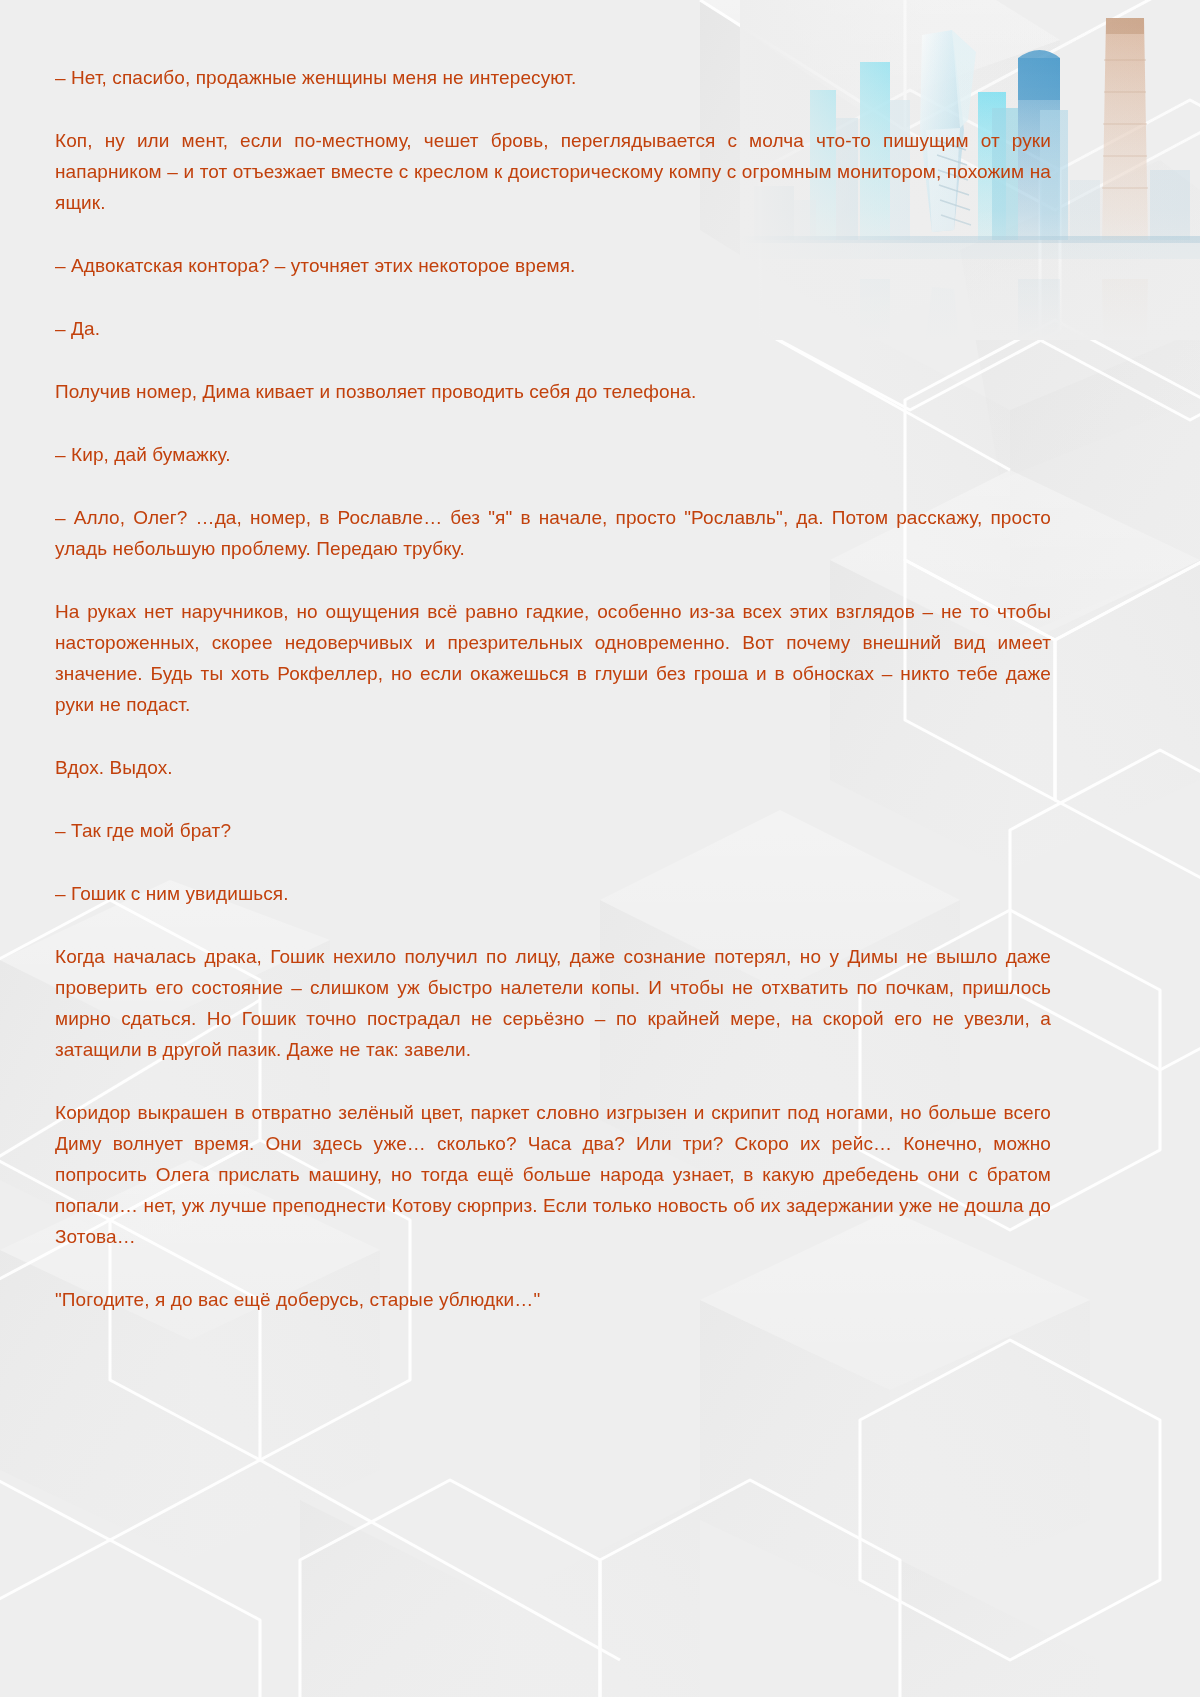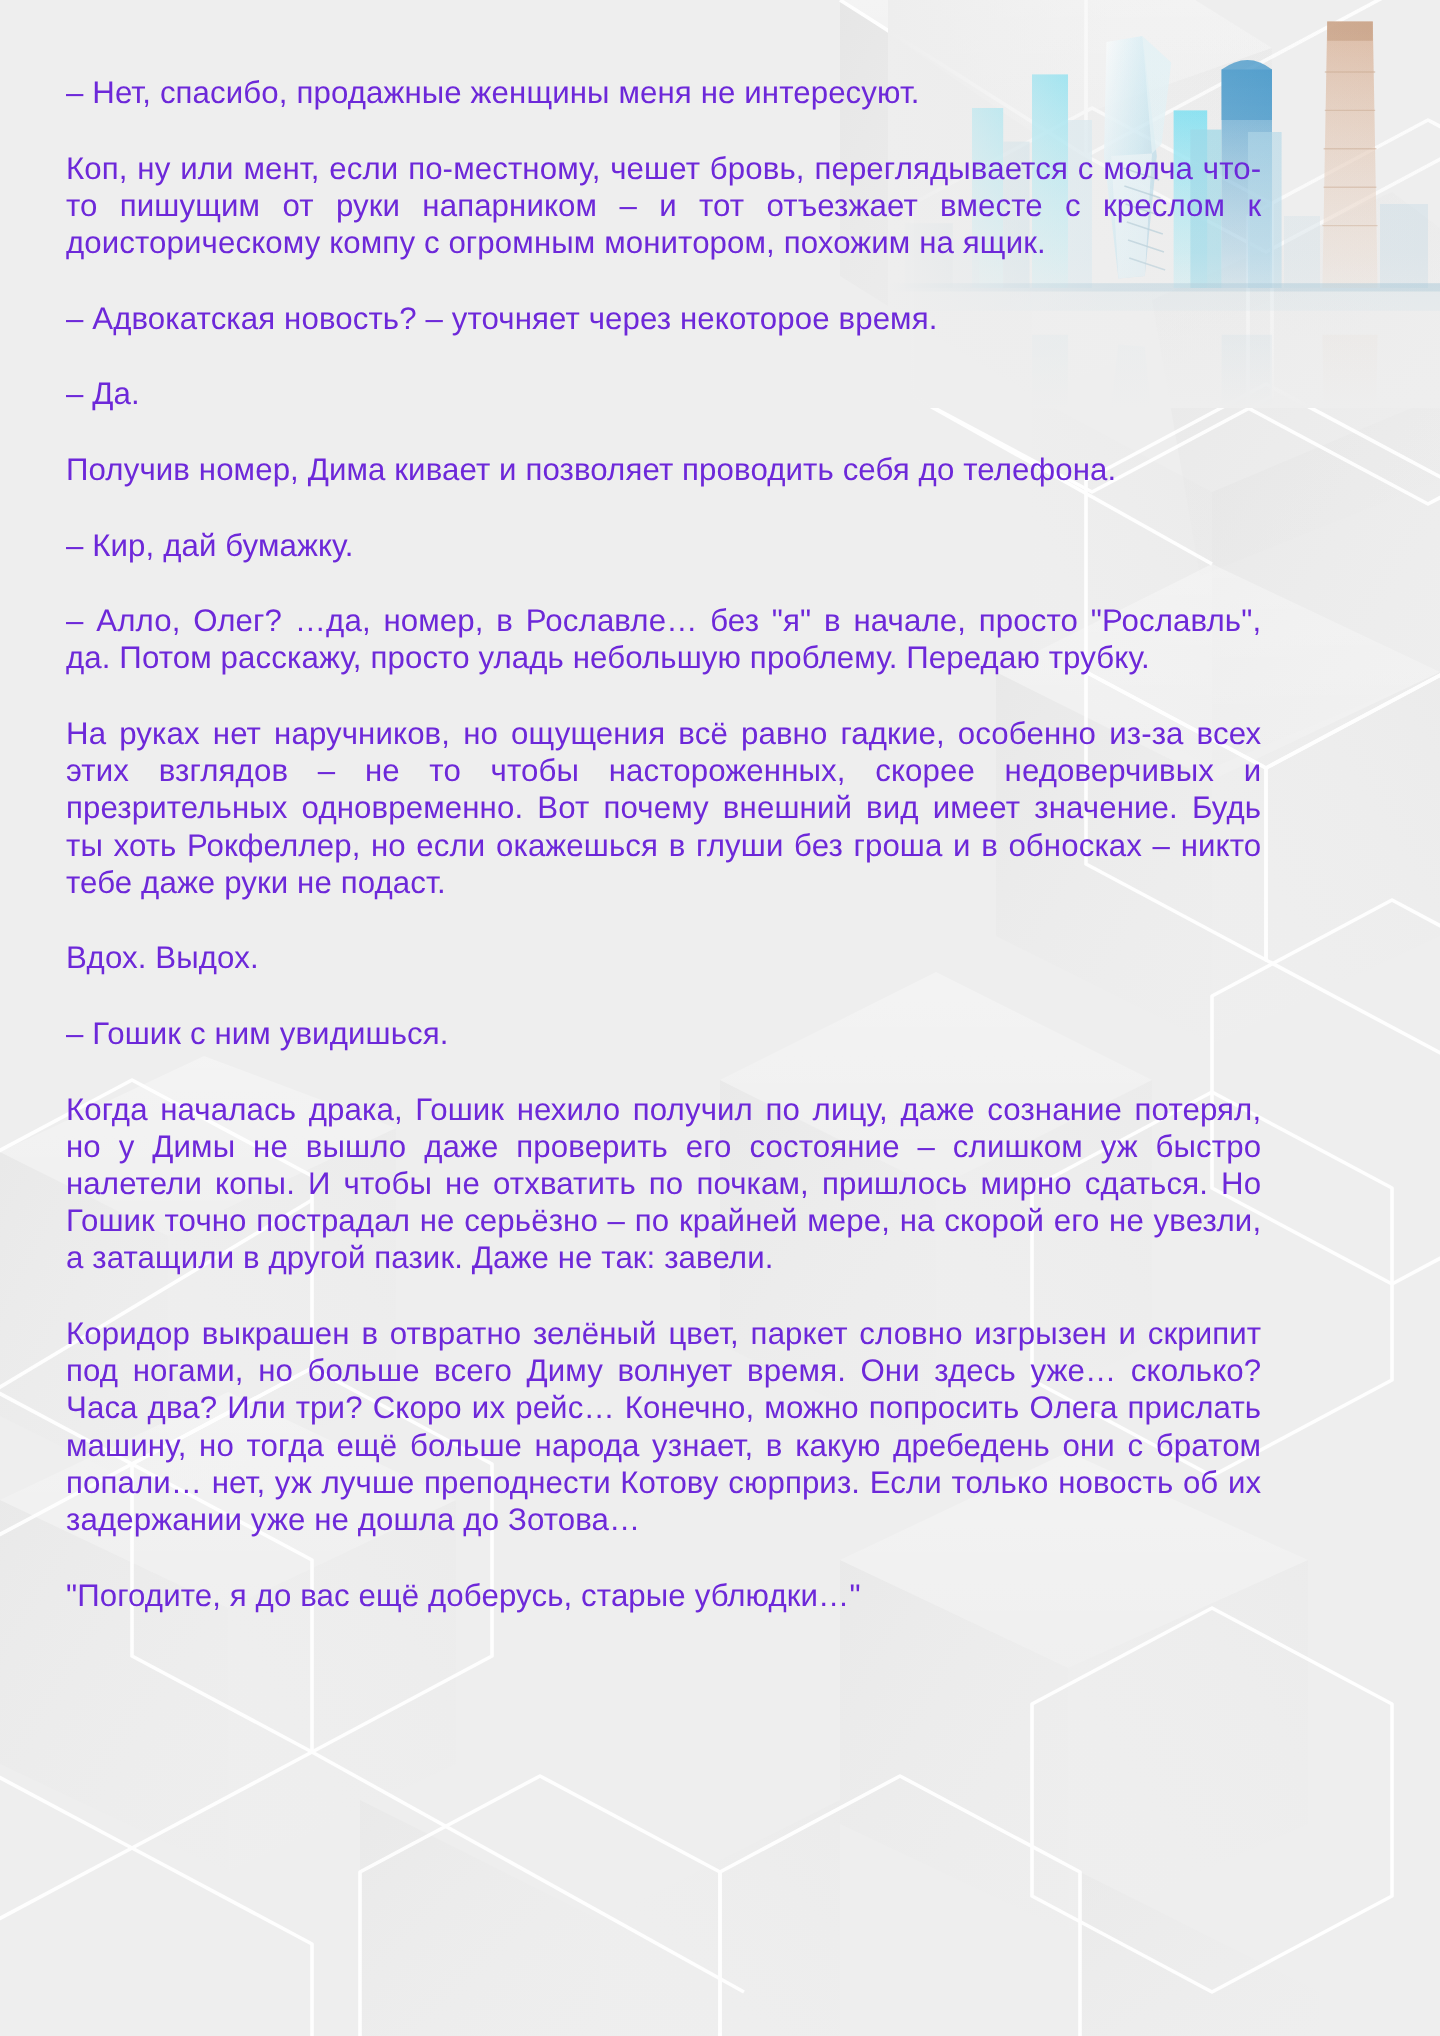--- a/index.html
+++ b/index.html
@@ -51,22 +51,22 @@
   
   .content {
     position: absolute;
     left: 55px;
     top: 62px;
     width: 996px;
     z-index: 5;
   }
 
   .para {
-    color: #6d28d9;
-    font-size: 26px;
+    color: #c2410c;
+    font-size: 19px;
     line-height: 31px;
     margin: 0 0 32px 0;
     text-align: justify;
     text-justify: inter-word;
     letter-spacing: 0.1px;
   }
   .para:last-child { margin-bottom: 0; }
 
   
   .para.short { text-align: left; }
@@ -239,26 +239,27 @@
       </g>
 
       <rect x="0" y="0" width="460" height="340" fill="url(#fadeOut)"></rect>
       <rect x="0" y="0" width="460" height="340" fill="url(#fadeLeft)"></rect>
     </svg>
   </div>
 
   <main class="content">
     <p class="para short">– Нет, спасибо, продажные женщины меня не интересуют.</p>
     <p class="para">Коп, ну или мент, если по-местному, чешет бровь, переглядывается с молча что-то пишущим от руки напарником – и тот отъезжает вместе с креслом к доисторическому компу с огромным монитором, похожим на ящик.</p>
-    <p class="para short">– Адвокатская новость? – уточняет через некоторое время.</p>
+    <p class="para short">– Адвокатская контора? – уточняет этих некоторое время.</p>
     <p class="para short">– Да.</p>
     <p class="para short">Получив номер, Дима кивает и позволяет проводить себя до телефона.</p>
     <p class="para short">– Кир, дай бумажку.</p>
     <p class="para">– Алло, Олег? …да, номер, в Рославле… без "я" в начале, просто "Рославль", да. Потом расскажу, просто уладь небольшую проблему. Передаю трубку.</p>
     <p class="para">На руках нет наручников, но ощущения всё равно гадкие, особенно из-за всех этих взглядов – не то чтобы настороженных, скорее недоверчивых и презрительных одновременно. Вот почему внешний вид имеет значение. Будь ты хоть Рокфеллер, но если окажешься в глуши без гроша и в обносках – никто тебе даже руки не подаст.</p>
     <p class="para short">Вдох. Выдох.</p>
+    <p class="para short">– Так где мой брат?</p>
     <p class="para short">– Гошик с ним увидишься.</p>
     <p class="para">Когда началась драка, Гошик нехило получил по лицу, даже сознание потерял, но у Димы не вышло даже проверить его состояние – слишком уж быстро налетели копы. И чтобы не отхватить по почкам, пришлось мирно сдаться. Но Гошик точно пострадал не серьёзно – по крайней мере, на скорой его не увезли, а затащили в другой пазик. Даже не так: завели.</p>
     <p class="para">Коридор выкрашен в отвратно зелёный цвет, паркет словно изгрызен и скрипит под ногами, но больше всего Диму волнует время. Они здесь уже… сколько? Часа два? Или три? Скоро их рейс… Конечно, можно попросить Олега прислать машину, но тогда ещё больше народа узнает, в какую дребедень они с братом попали… нет, уж лучше преподнести Котову сюрприз. Если только новость об их задержании уже не дошла до Зотова…</p>
     <p class="para short">"Погодите, я до вас ещё доберусь, старые ублюдки…"</p>
   </main>
 
 </div>
 
 </body></html>

